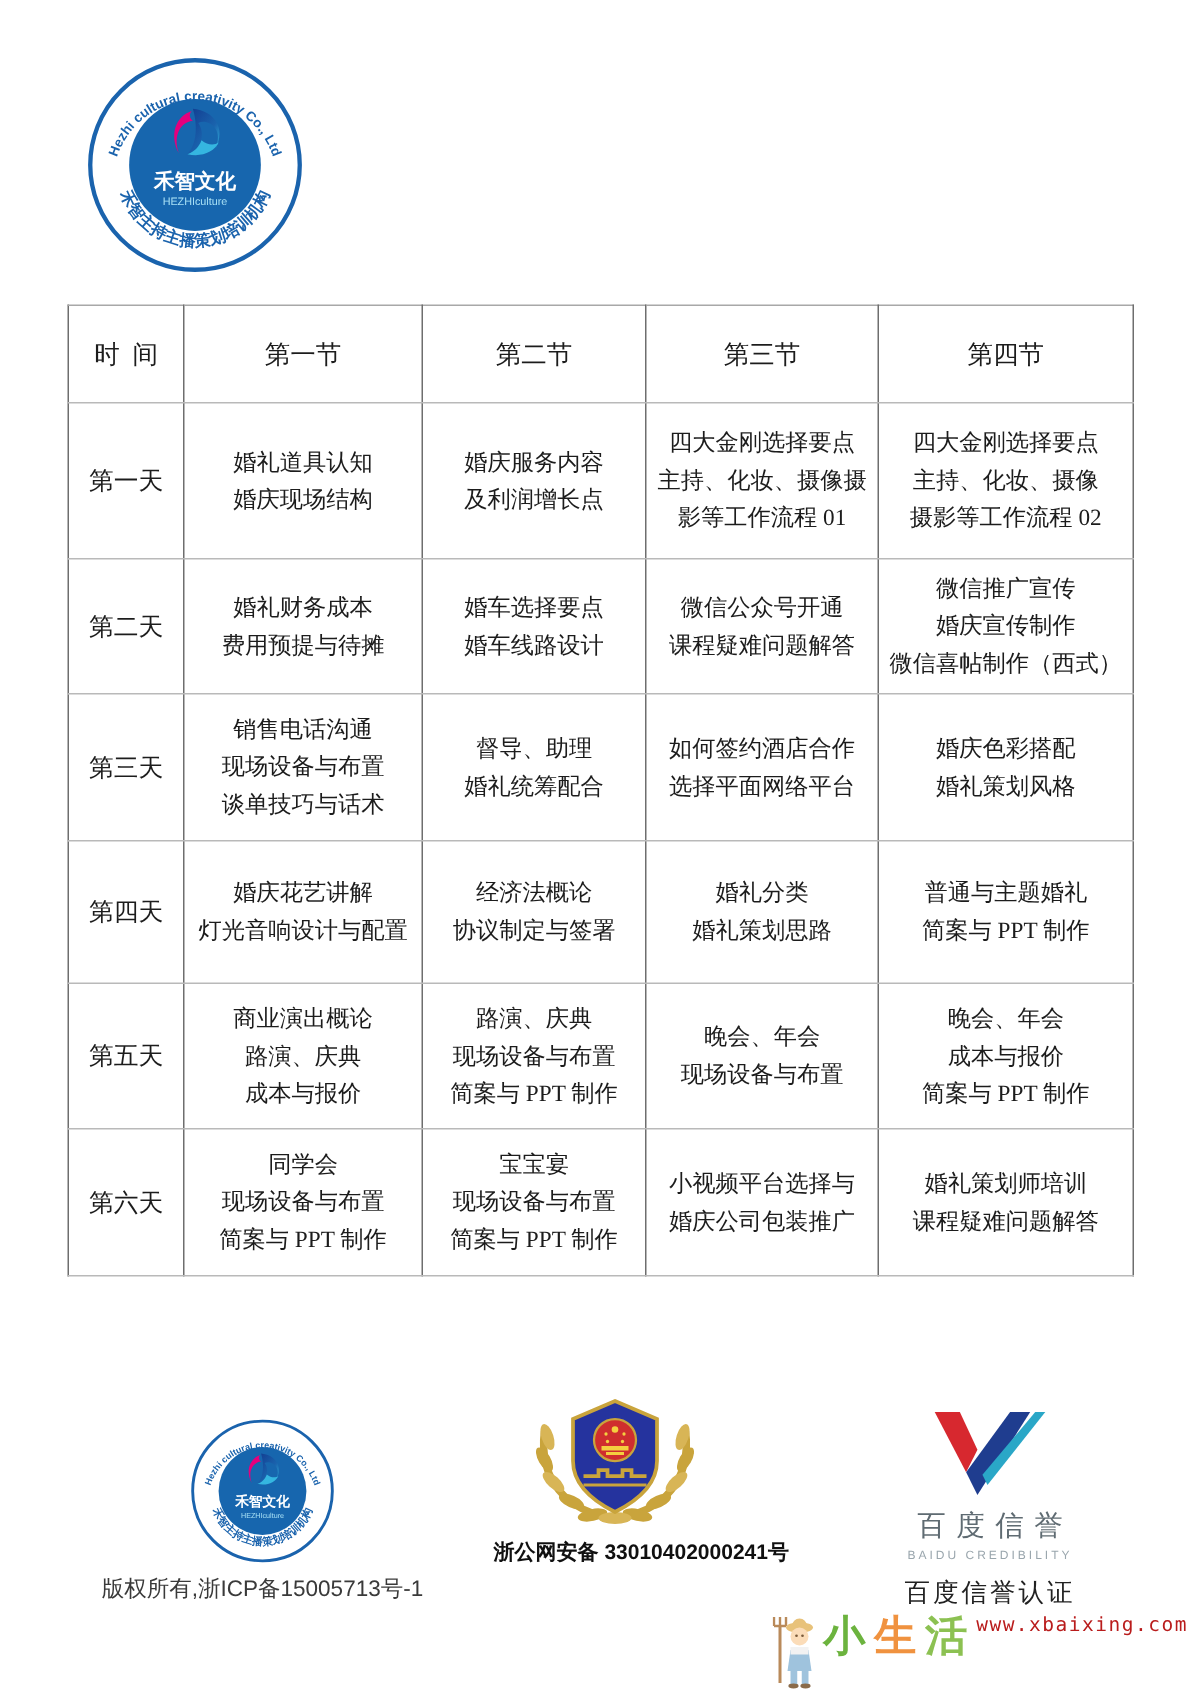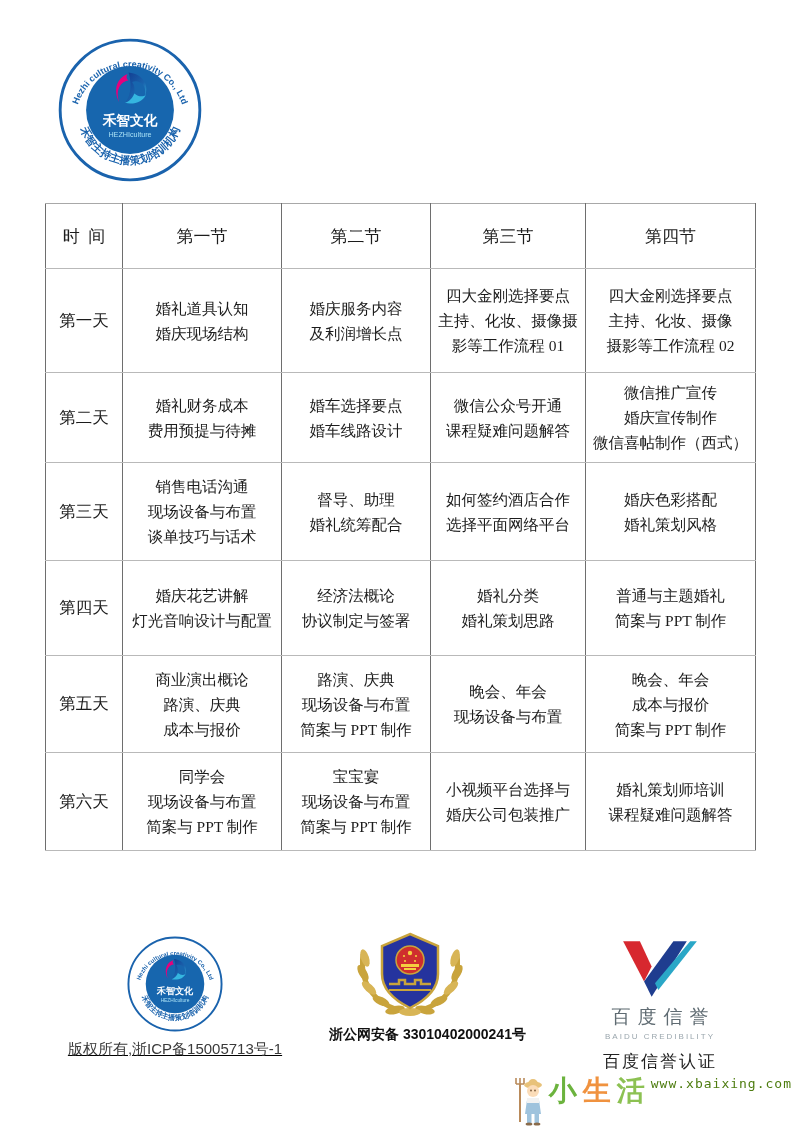--- a/index.html
+++ b/index.html
@@ -43,21 +43,21 @@
   tbody tr:nth-child(1){height:104px;}
   tbody tr:nth-child(2){height:90px;}
   tbody tr:nth-child(3){height:98px;}
   tbody tr:nth-child(4){height:95px;}
   tbody tr:nth-child(5){height:97px;}
   tbody tr:nth-child(6){height:98px;}
 
   
   .footer{position:absolute;left:0;top:920px;width:800px;height:150px;}
   .footer-col{position:absolute;display:flex;flex-direction:column;align-items:center;}
-  .footer-left{left:70px;top:16px;width:210px;text-decoration:underline;}
+  .footer-left{left:70px;top:26px;width:210px;}
   .footer-center{left:310px;top:8px;width:200px;}
   .footer-right{left:565px;top:18px;width:190px;}
   .icp-text{
     margin-top:8px;font-family:"Liberation Sans","DejaVu Sans",sans-serif;
     font-size:15px;color:#3a3a3a;white-space:nowrap;
   }
   .police-text{
     margin-top:10px;font-family:"Liberation Sans","DejaVu Sans",sans-serif;
     font-size:14px;font-weight:bold;color:#101010;white-space:nowrap;margin-left:35px;
   }
@@ -77,21 +77,21 @@
   
   .watermark{
     position:absolute;right:8px;bottom:2px;
     display:flex;align-items:flex-start;
   }
   .wm-textblock{display:flex;flex-direction:row;margin-left:2px;}
   .wm-chars{font-size:28px;font-weight:bold;letter-spacing:6px;line-height:30px;
     font-family:"Liberation Sans","DejaVu Sans",sans-serif;}
   .wm-url{
     font-family:"DejaVu Sans Mono","Liberation Mono",monospace;
-    font-size:13px;color:#4d7c0f;line-height:15px;letter-spacing:1px;
+    font-size:13px;color:#b91c1c;line-height:15px;letter-spacing:1px;
   }
 </style>
 </head>
 <body>
 
 <div class="page">
 
   <svg width="0" height="0" style="position:absolute" aria-hidden="true">
     <defs>
       <linearGradient id="swoosh" x1="0" y1="0" x2="1" y2="1">

